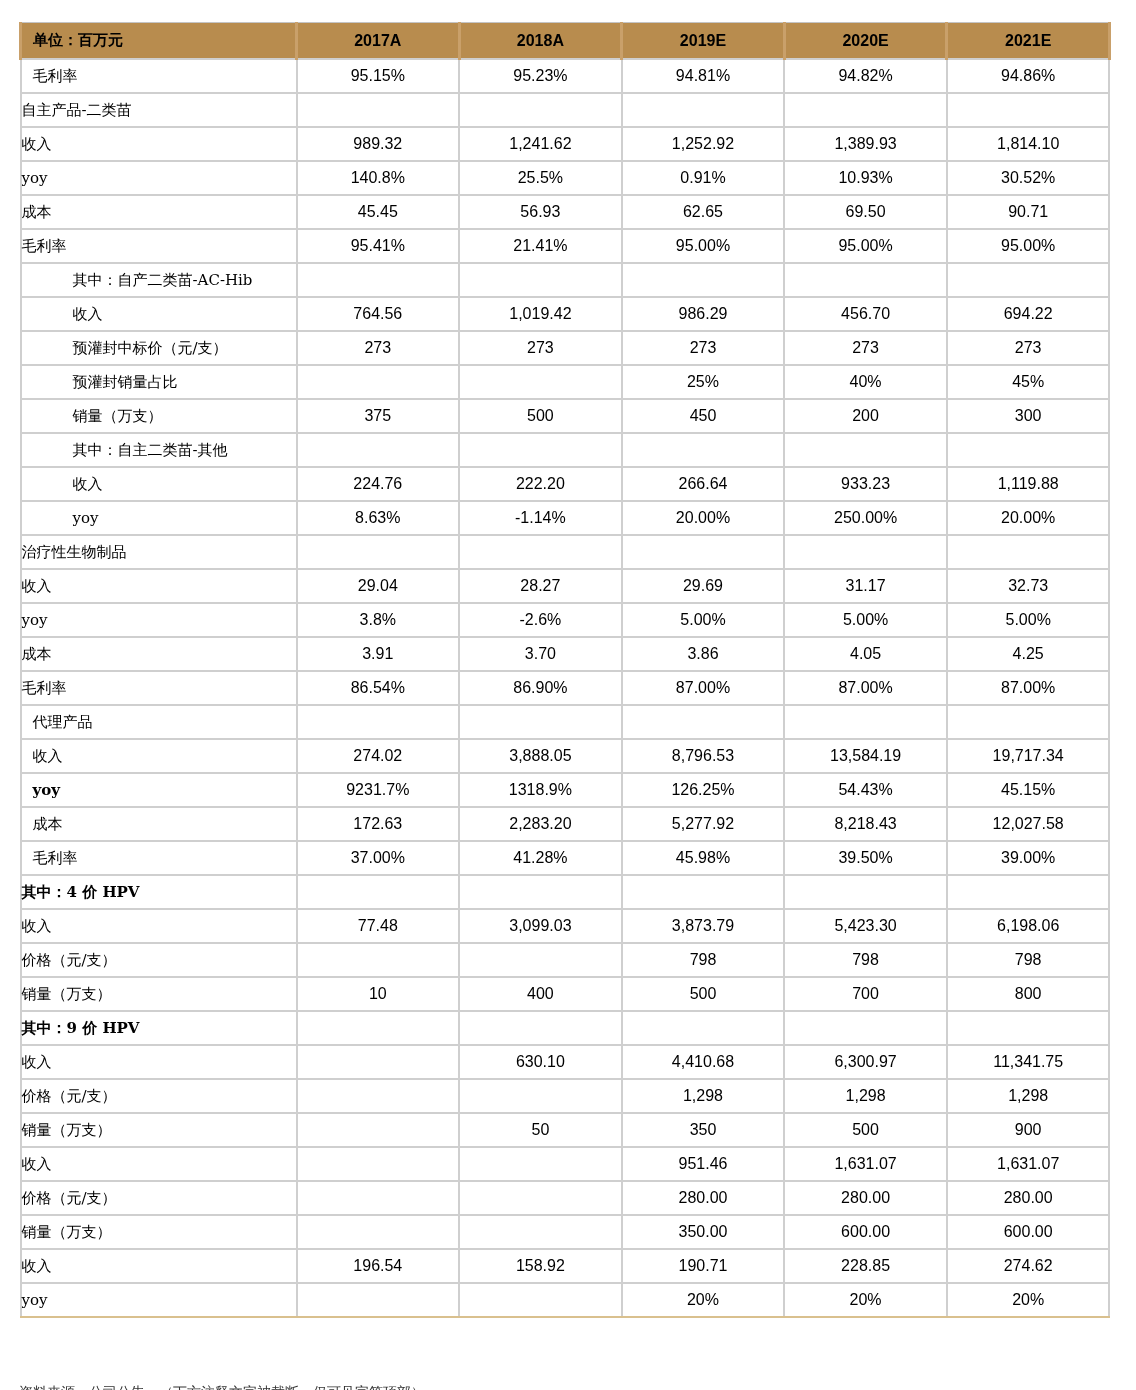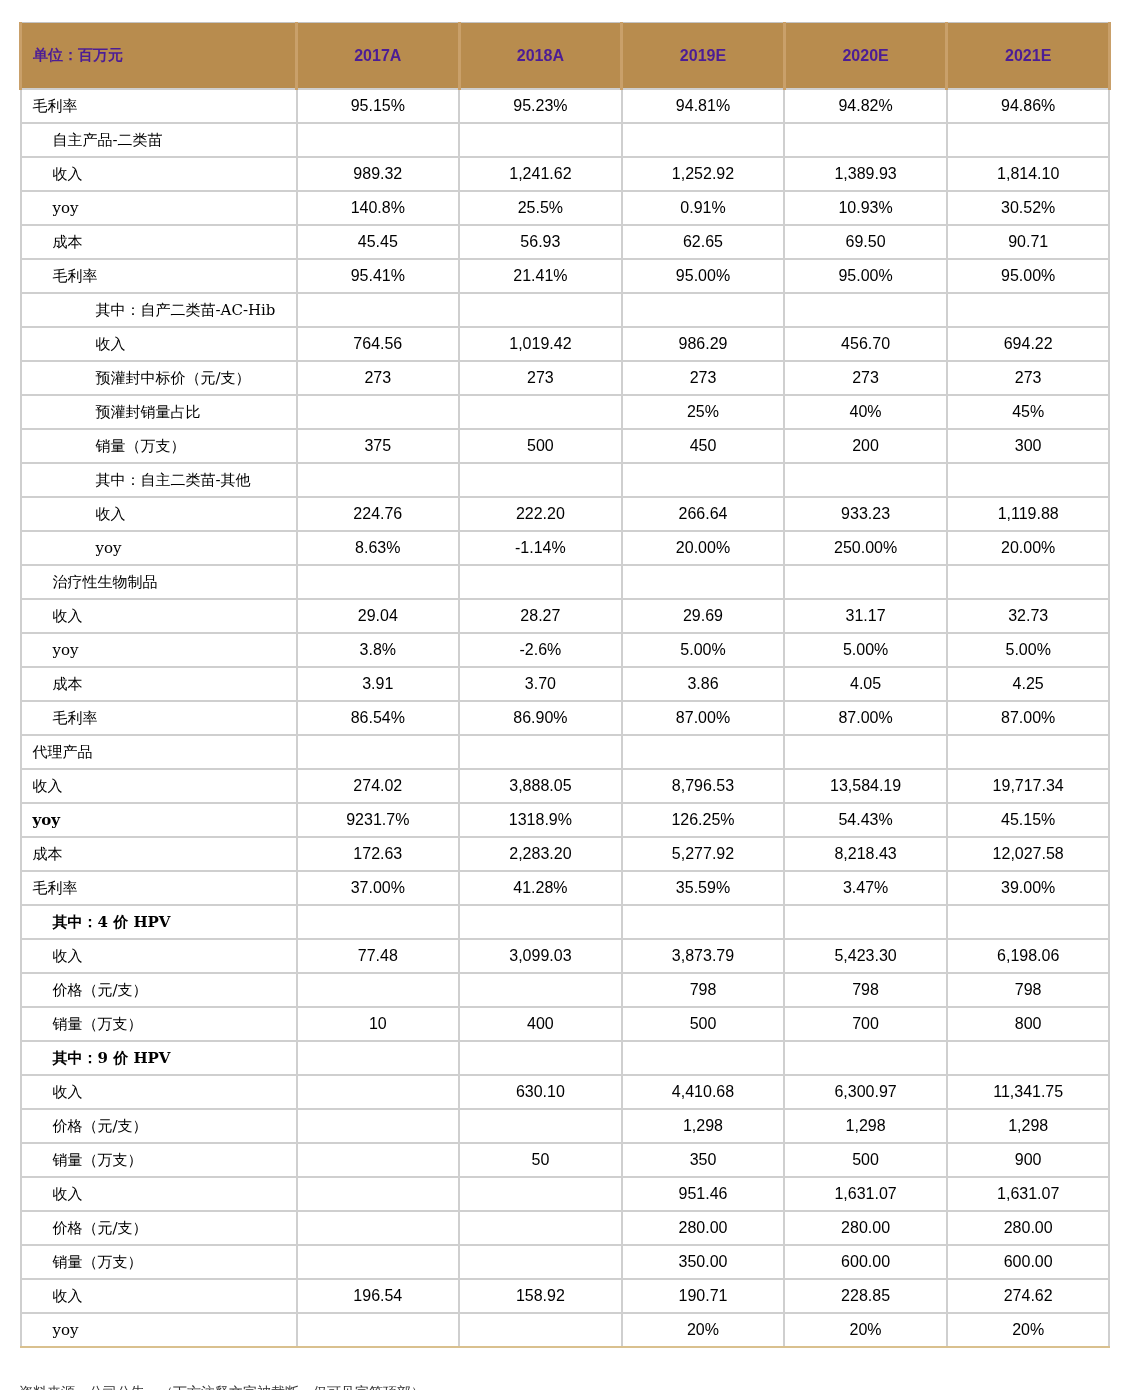--- a/index.html
+++ b/index.html
@@ -2,30 +2,30 @@
 <html><head>
 <meta charset="utf-8">
 <style>
   html, body { margin: 0; padding: 0; background: #ffffff; }
   body { width: 1136px; height: 1390px; position: relative; overflow: hidden;
          font-family: "Liberation Sans", "DejaVu Sans", sans-serif; color: #000; }
   .tbl { position: absolute; left: 19px; top: 22px; width: 1089px;
          border-collapse: collapse; table-layout: fixed; }
   .tbl col.c0 { width: 276px; }
   .tbl col.cn { width: 162.6px; }
-  .tbl th { background: #b88c4e; color: #4c1d95; font-weight: bold; font-size: 16px;
-            height: 35px; padding: 15px; border-left: 3px solid #c9a06a; border-right: 3px solid #c9a06a;
+  .tbl th { background: #b88c4e; color: #000000; font-weight: bold; font-size: 16px;
+            height: 35px; padding: 0; border-left: 3px solid #c9a06a; border-right: 3px solid #c9a06a;
             border-top: 1px solid #c4c4c4; text-align: center; }
   .tbl th.first { text-align: left; padding-left: 11px; font-family: "DejaVu Serif", serif; font-size: 15px; }
   .tbl td { height: 32px; padding: 0; border: 2px solid #cfcfcf; font-size: 16px;
             text-align: center; vertical-align: middle; }
   .tbl td.lbl { text-align: left; font-family: "DejaVu Serif", serif; font-size: 15px; white-space: nowrap; }
   .tbl td.lbl.l0 { padding-left: 11px; }
-  .tbl td.lbl.l1 { padding-left: 31px; }
-  .tbl td.lbl.l2 { padding-left: 74px; }
+  .tbl td.lbl.l1 { }
+  .tbl td.lbl.l2 { padding-left: 51px; }
   .tbl td.lbl.bold { font-weight: bold; }
   .tbl tr.last td { border-bottom: 2px solid #d9c08e; }
   .footnote { position: absolute; left: 19px; top: 1384px; width: 1089px; height: 6px; overflow: hidden;
               font-size: 14px; color: #333; }
 </style>
 </head>
 <body>
 
 <table class="tbl">
   <colgroup>
@@ -228,22 +228,22 @@
         <td>172.63</td>
         <td>2,283.20</td>
         <td>5,277.92</td>
         <td>8,218.43</td>
         <td>12,027.58</td>
       </tr>
       <tr>
         <td class="lbl l0">毛利率</td>
         <td>37.00%</td>
         <td>41.28%</td>
-        <td>35.59%</td>
-        <td>3.47%</td>
+        <td>45.98%</td>
+        <td>39.50%</td>
         <td>39.00%</td>
       </tr>
       <tr>
         <td class="lbl l1 bold">其中：4 价 HPV</td>
         <td></td>
         <td></td>
         <td></td>
         <td></td>
         <td></td>
       </tr>

